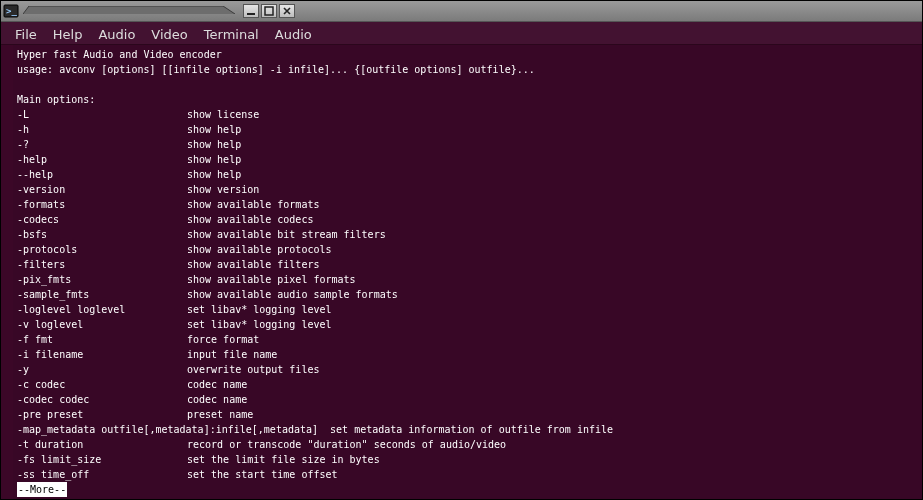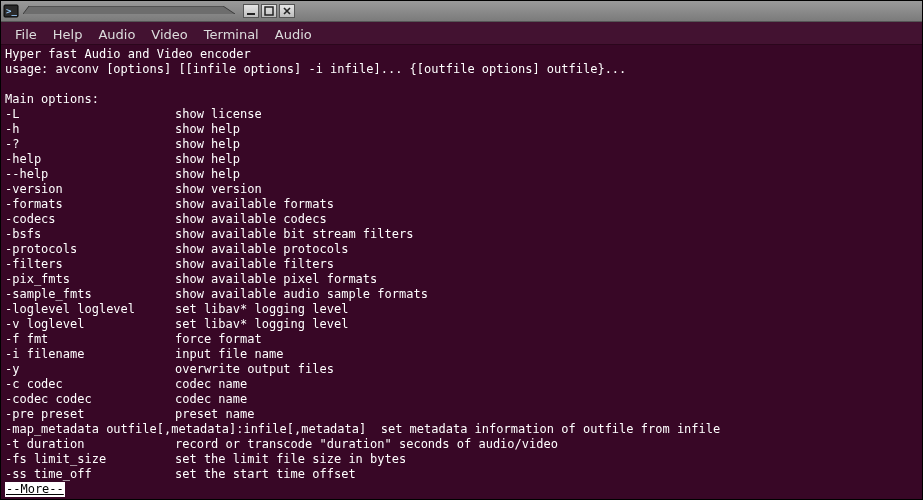--- a/index.html
+++ b/index.html
@@ -78,32 +78,32 @@
   .menuitem {
     padding: 2px 8px;
     cursor: default;
   }
   .terminal {
     flex: 1;
     background: #380726;
     color: #fff;
     padding: 2px 4px;
     line-height: 15px;
-    font-size: 12px;
+    font-size: 10px;
     white-space: pre;
     overflow: hidden;
+    margin-left: 12px;
   }
   .opt-row { display:flex; }
   .opt-flag { display:inline-block; width: 170px; }
   .more {
     background: #fff;
     color: #000;
     display:inline-block;
     padding: 0 1px;
-    text-decoration: underline;
   }
 </style>
 </head>
 <body>
 
 <div class="window">
 
   <div class="titlebar">
     <span class="appicon">
       <svg width="16" height="16" viewBox="0 0 16 16">

